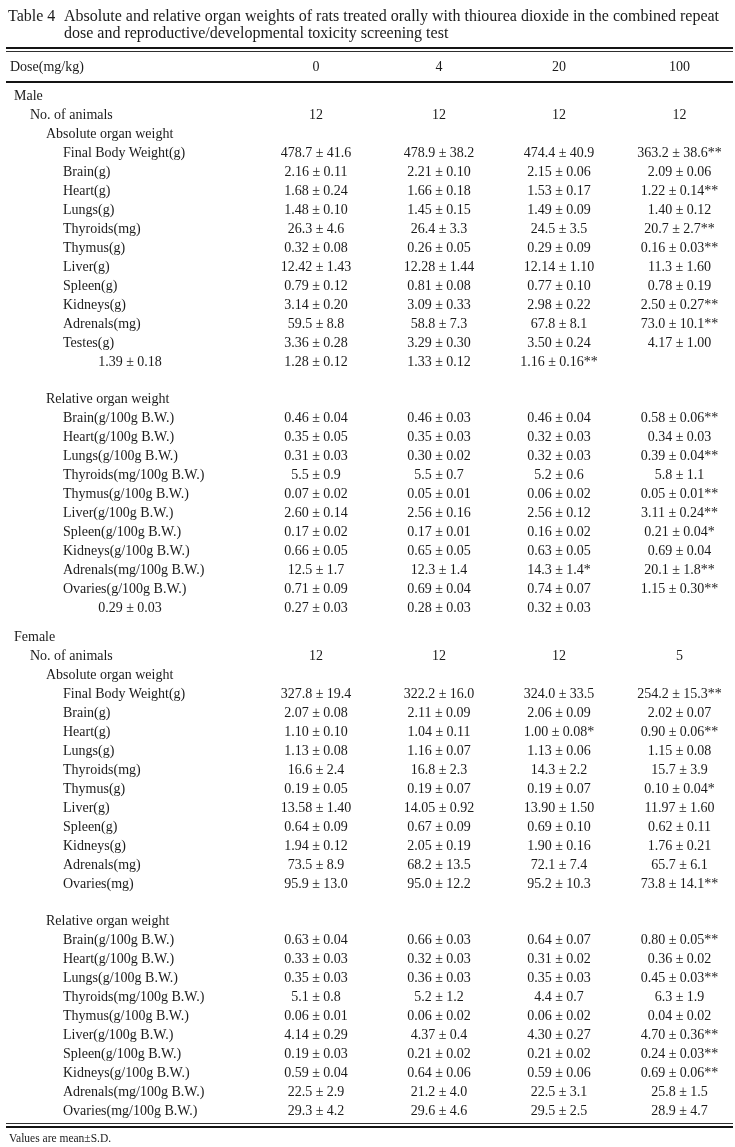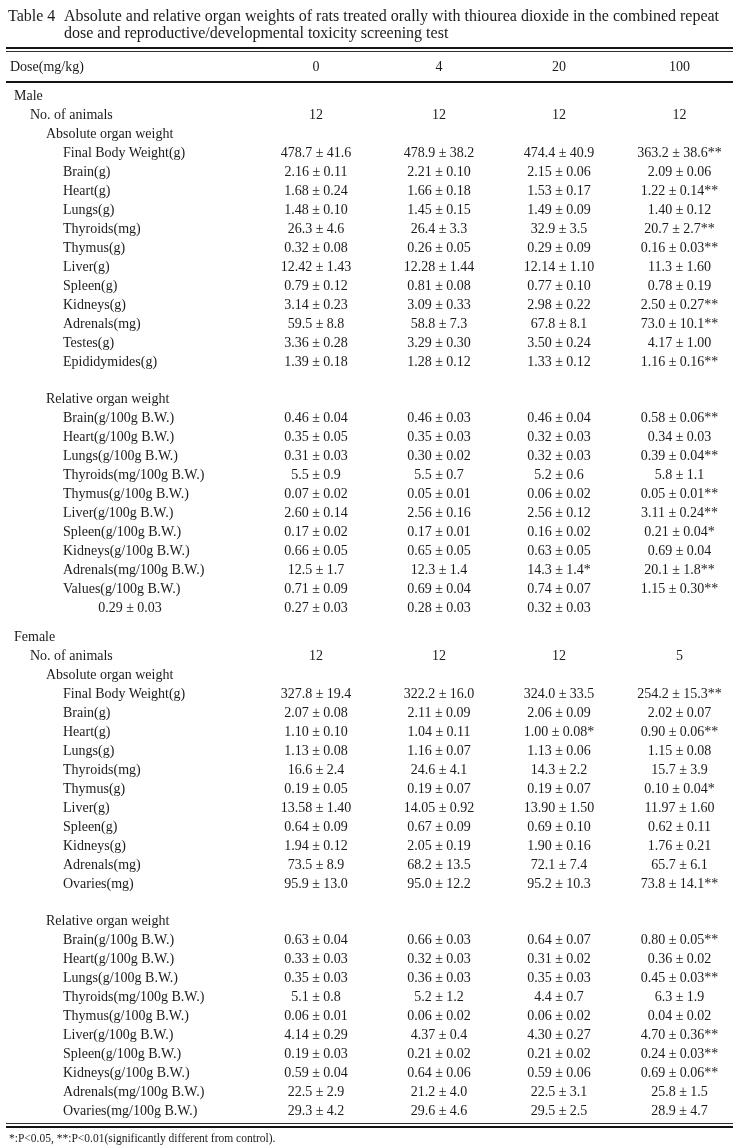--- a/index.html
+++ b/index.html
@@ -156,21 +156,21 @@
         <span class="label-cell ind4">Lungs(g)</span>
         <span class="num-cell">1.48 ± 0.10</span>
         <span class="num-cell">1.45 ± 0.15</span>
         <span class="num-cell">1.49 ± 0.09</span>
         <span class="num-cell">1.40 ± 0.12</span>
       </div>
       <div class="grid-row row">
         <span class="label-cell ind4">Thyroids(mg)</span>
         <span class="num-cell">26.3 ± 4.6</span>
         <span class="num-cell">26.4 ± 3.3</span>
-        <span class="num-cell">32.9 ± 3.5</span>
+        <span class="num-cell">24.5 ± 3.5</span>
         <span class="num-cell">20.7 ± 2.7**</span>
       </div>
       <div class="grid-row row">
         <span class="label-cell ind4">Thymus(g)</span>
         <span class="num-cell">0.32 ± 0.08</span>
         <span class="num-cell">0.26 ± 0.05</span>
         <span class="num-cell">0.29 ± 0.09</span>
         <span class="num-cell">0.16 ± 0.03**</span>
       </div>
       <div class="grid-row row">
@@ -182,41 +182,40 @@
       </div>
       <div class="grid-row row">
         <span class="label-cell ind4">Spleen(g)</span>
         <span class="num-cell">0.79 ± 0.12</span>
         <span class="num-cell">0.81 ± 0.08</span>
         <span class="num-cell">0.77 ± 0.10</span>
         <span class="num-cell">0.78 ± 0.19</span>
       </div>
       <div class="grid-row row">
         <span class="label-cell ind4">Kidneys(g)</span>
-        <span class="num-cell">3.14 ± 0.23</span>
+        <span class="num-cell">3.14 ± 0.20</span>
         <span class="num-cell">3.09 ± 0.33</span>
         <span class="num-cell">2.98 ± 0.22</span>
         <span class="num-cell">2.50 ± 0.27**</span>
       </div>
       <div class="grid-row row">
         <span class="label-cell ind4">Adrenals(mg)</span>
         <span class="num-cell">59.5 ± 8.8</span>
         <span class="num-cell">58.8 ± 7.3</span>
         <span class="num-cell">67.8 ± 8.1</span>
         <span class="num-cell">73.0 ± 10.1**</span>
       </div>
       <div class="grid-row row">
         <span class="label-cell ind4">Testes(g)</span>
         <span class="num-cell">3.36 ± 0.28</span>
         <span class="num-cell">3.29 ± 0.30</span>
         <span class="num-cell">3.50 ± 0.24</span>
         <span class="num-cell">4.17 ± 1.00</span>
       </div>
       <div class="grid-row row">
-        <span class="label-cell ind4">Epididymides(g)</span>
         <span class="num-cell">1.39 ± 0.18</span>
         <span class="num-cell">1.28 ± 0.12</span>
         <span class="num-cell">1.33 ± 0.12</span>
         <span class="num-cell">1.16 ± 0.16**</span>
       </div>
       <div style="height: 18px;"></div>
       <div class="grid-row row">
         <span class="label-cell ind3">Relative organ weight</span>
         <span class="num-cell"></span>
         <span class="num-cell"></span>
@@ -280,21 +279,21 @@
         <span class="num-cell">0.69 ± 0.04</span>
       </div>
       <div class="grid-row row">
         <span class="label-cell ind4">Adrenals(mg/100g B.W.)</span>
         <span class="num-cell">12.5 ± 1.7</span>
         <span class="num-cell">12.3 ± 1.4</span>
         <span class="num-cell">14.3 ± 1.4*</span>
         <span class="num-cell">20.1 ± 1.8**</span>
       </div>
       <div class="grid-row row">
-        <span class="label-cell ind4">Values(g/100g B.W.)</span>
+        <span class="label-cell ind4">Ovaries(g/100g B.W.)</span>
         <span class="num-cell">0.71 ± 0.09</span>
         <span class="num-cell">0.69 ± 0.04</span>
         <span class="num-cell">0.74 ± 0.07</span>
         <span class="num-cell">1.15 ± 0.30**</span>
       </div>
       <div class="grid-row row">
         <span class="num-cell">0.29 ± 0.03</span>
         <span class="num-cell">0.27 ± 0.03</span>
         <span class="num-cell">0.28 ± 0.03</span>
         <span class="num-cell">0.32 ± 0.03</span>
@@ -345,21 +344,21 @@
       <div class="grid-row row">
         <span class="label-cell ind4">Lungs(g)</span>
         <span class="num-cell">1.13 ± 0.08</span>
         <span class="num-cell">1.16 ± 0.07</span>
         <span class="num-cell">1.13 ± 0.06</span>
         <span class="num-cell">1.15 ± 0.08</span>
       </div>
       <div class="grid-row row">
         <span class="label-cell ind4">Thyroids(mg)</span>
         <span class="num-cell">16.6 ± 2.4</span>
-        <span class="num-cell">24.6 ± 4.1</span>
+        <span class="num-cell">16.8 ± 2.3</span>
         <span class="num-cell">14.3 ± 2.2</span>
         <span class="num-cell">15.7 ± 3.9</span>
       </div>
       <div class="grid-row row">
         <span class="label-cell ind4">Thymus(g)</span>
         <span class="num-cell">0.19 ± 0.05</span>
         <span class="num-cell">0.19 ± 0.07</span>
         <span class="num-cell">0.19 ± 0.07</span>
         <span class="num-cell">0.10 ± 0.04*</span>
       </div>
@@ -474,17 +473,16 @@
         <span class="num-cell">29.3 ± 4.2</span>
         <span class="num-cell">29.6 ± 4.6</span>
         <span class="num-cell">29.5 ± 2.5</span>
         <span class="num-cell">28.9 ± 4.7</span>
       </div>
     </div>
 
   <div class="rule-bottom"></div>
 
   <div class="footnotes">
-    <div>*:P&lt;0.05, **:P&lt;0.01(significantly different from control).</div>
     <div>Values are mean±S.D.</div>
   </div>
 
 </div>
 
 </body></html>

